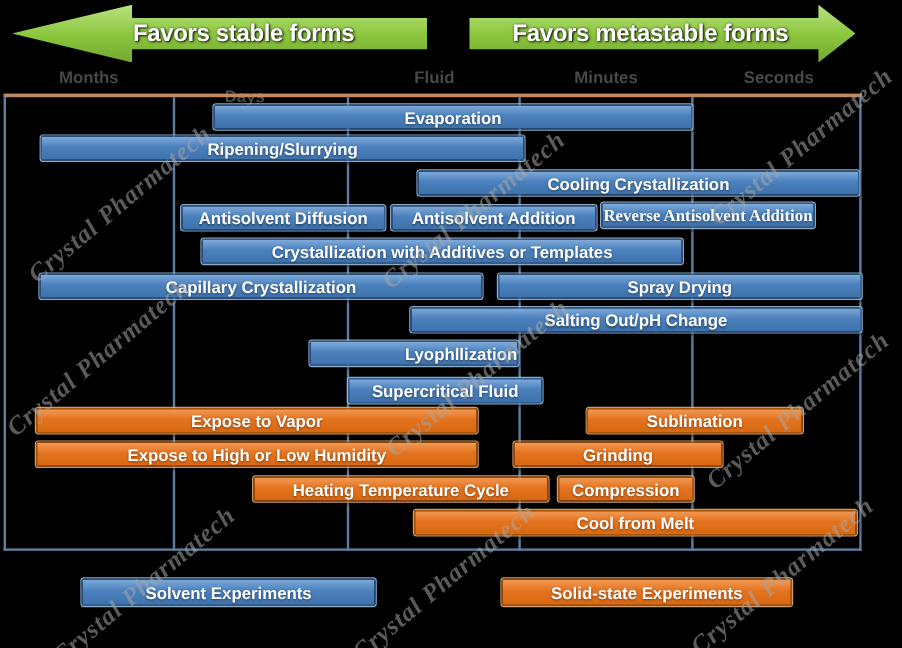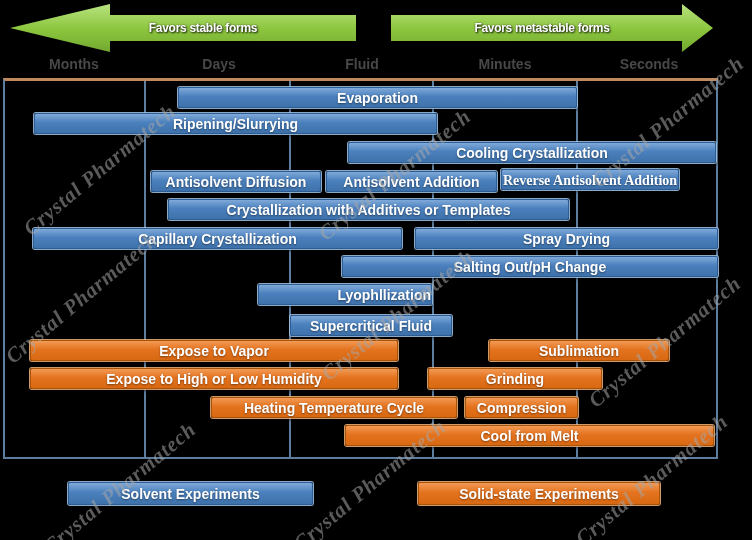--- a/index.html
+++ b/index.html
@@ -8,29 +8,29 @@
 
   
   .arrow{position:absolute;top:4px;height:48px;
          background:linear-gradient(180deg,#b9e381 0%,#8cc63e 52%,#73a930 100%);
          filter:drop-shadow(0 2px 2px rgba(20,40,0,.8));
          display:flex;align-items:center;justify-content:center;}
   #arrow-left{left:10px;width:346px;
       clip-path:polygon(0px 24px,100px 0px,100px 11px,346px 11px,346px 37px,100px 37px,100px 48px);}
   #arrow-right{left:391px;width:322px;
       clip-path:polygon(0px 11px,291px 11px,291px 0px,322px 24px,291px 48px,291px 37px,0px 37px);}
-  .arrow .lbl{color:#fff;font-weight:700;font-size:12px;letter-spacing:-.3px;
+  .arrow .lbl{color:#fff;font-weight:700;font-size:20px;letter-spacing:-.3px;
       text-shadow:1px 1px 2px rgba(0,0,0,.85),0 0 2px rgba(0,0,0,.5);}
   #arrow-left .lbl{margin-left:40px;}
   #arrow-right .lbl{margin-right:20px;}
 
   
   .axis-label{position:absolute;top:56px;width:120px;text-align:center;
       color:#484848;font-size:14px;font-weight:600;}
-  #ax0{left:14px;} #ax1{left:159px;} #ax2{left:302px;} #ax3{left:445px;} #ax4{left:589px;}
+  #ax0{left:14px;} #ax1{left:144px;margin-top:16px;} #ax2{left:302px;} #ax3{left:445px;} #ax4{left:589px;}
 
   
   #frame{position:absolute;left:3px;top:78px;width:715px;height:381px;
       border:2px solid #5d7e9f;border-top:3px solid #c18a5e;box-sizing:border-box;}
   .gridline{position:absolute;top:81px;height:378px;width:2px;background:#5d7e9f;}
   #gl0{left:144px;} #gl1{left:289px;} #gl2{left:432px;} #gl3{left:576px;}
 
   
   .bar{position:absolute;height:21px;line-height:21px;text-align:center;
       color:#fff;font-size:14px;font-weight:600;border-radius:2px;

